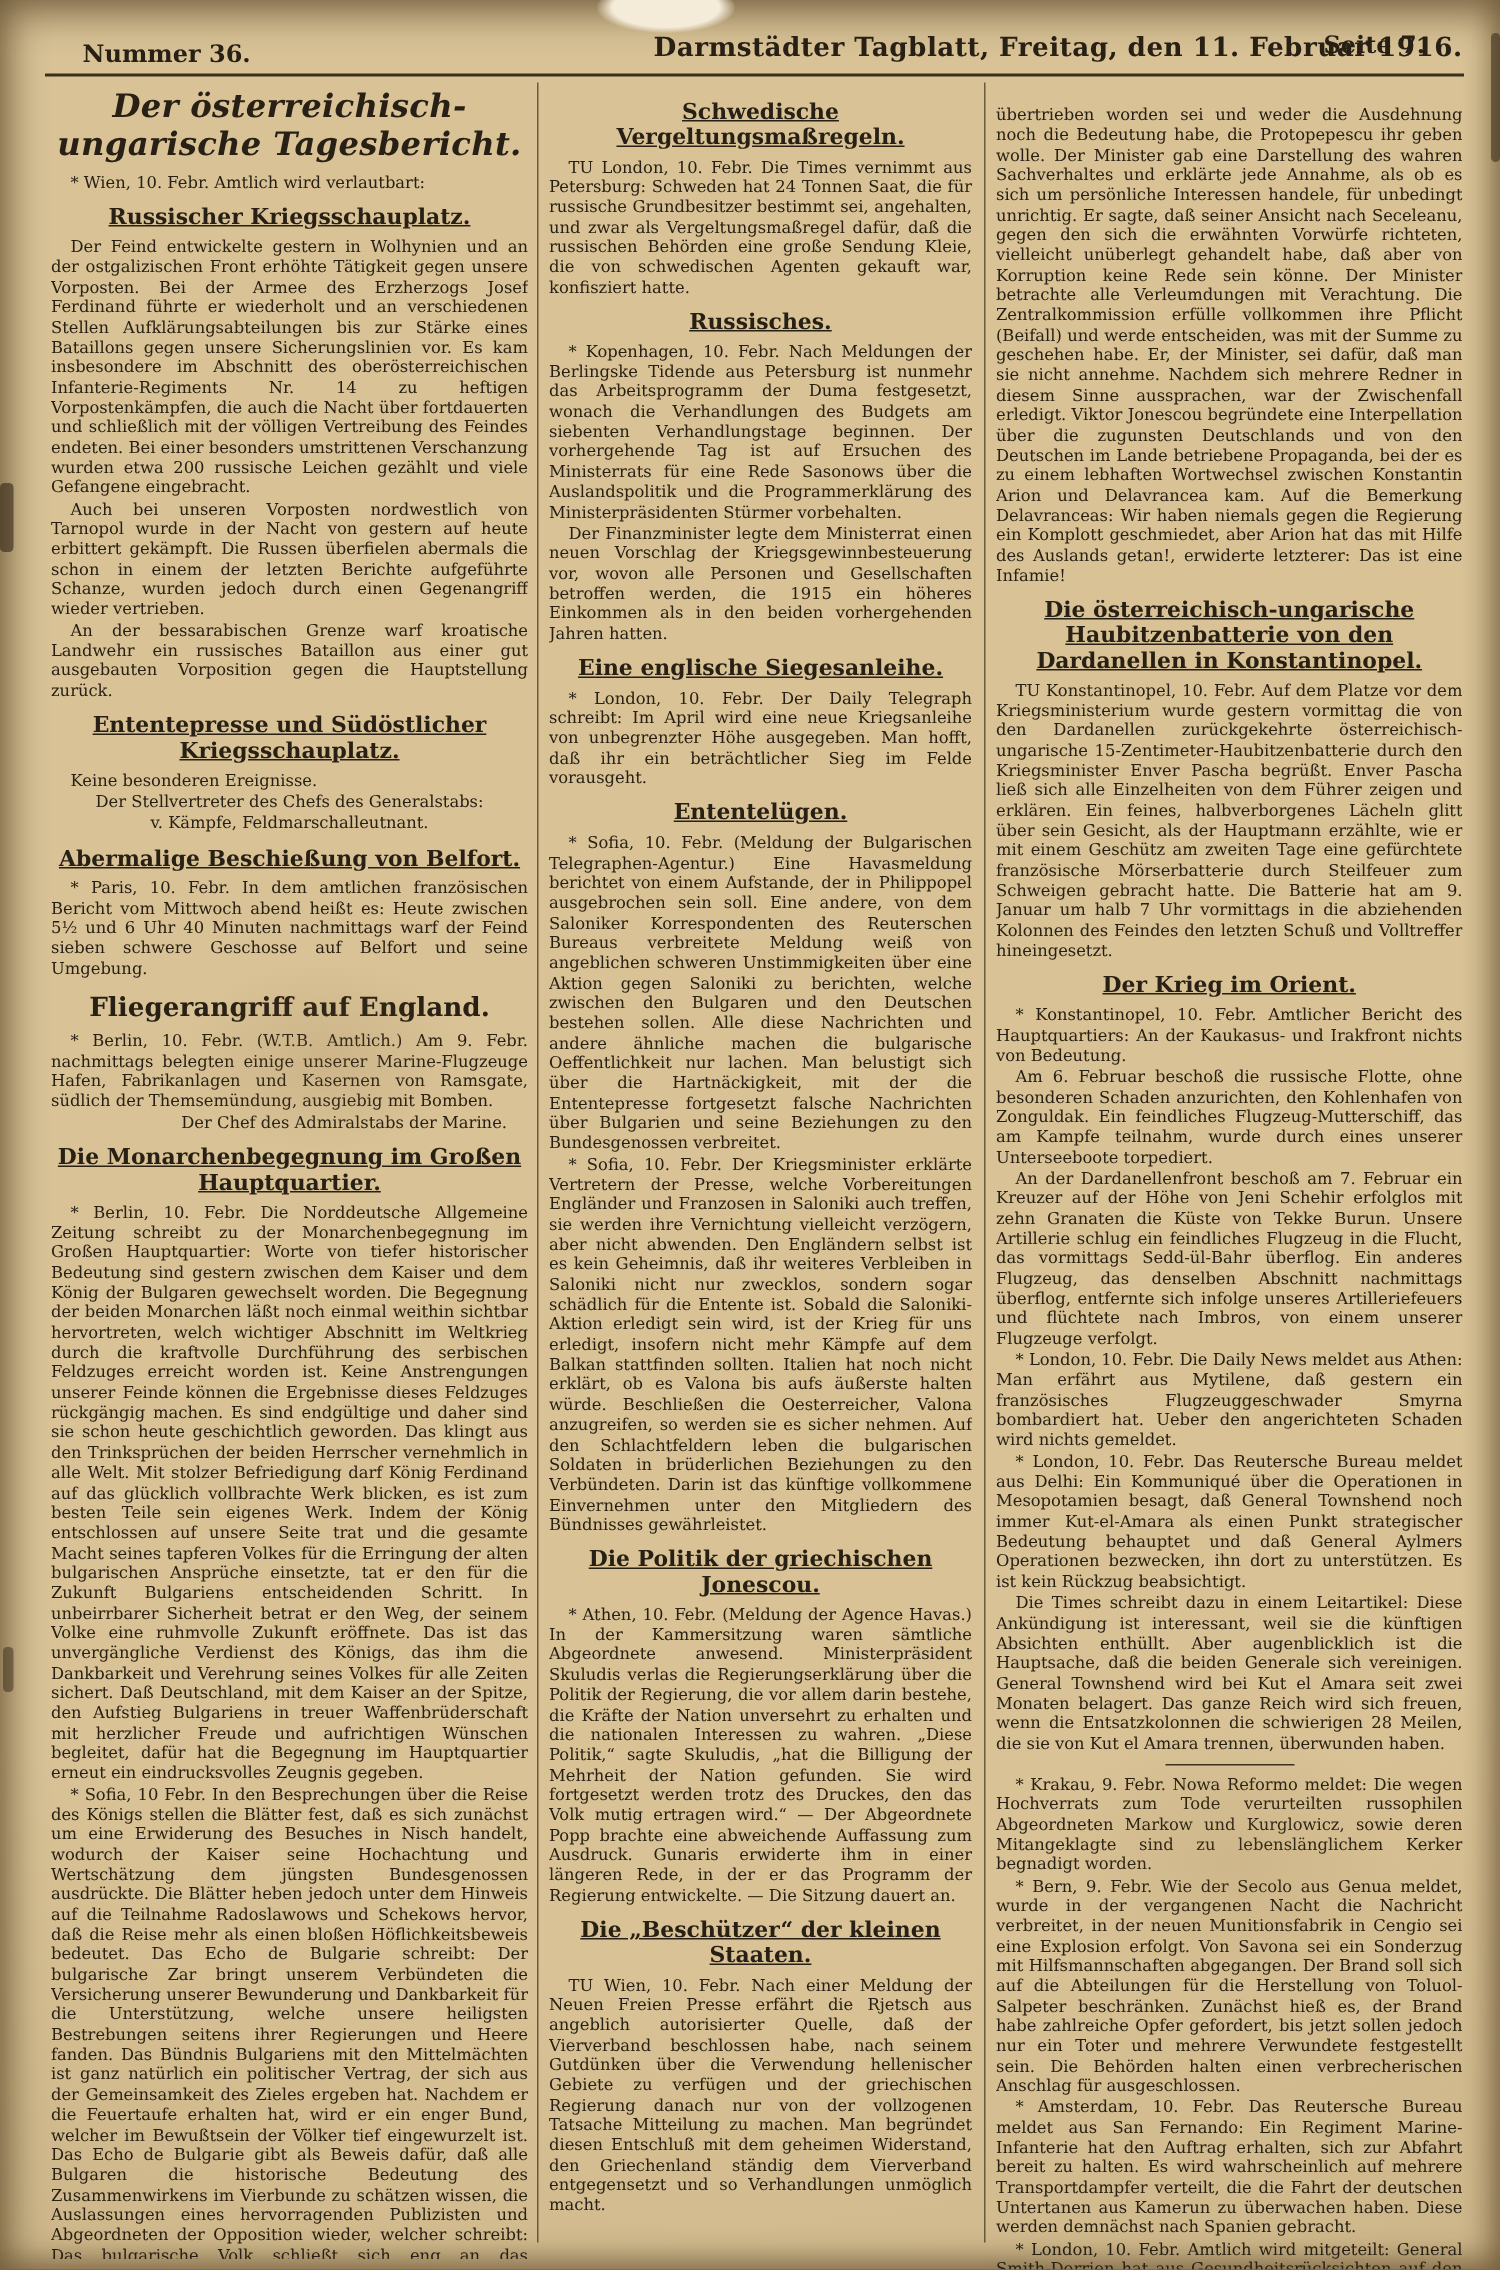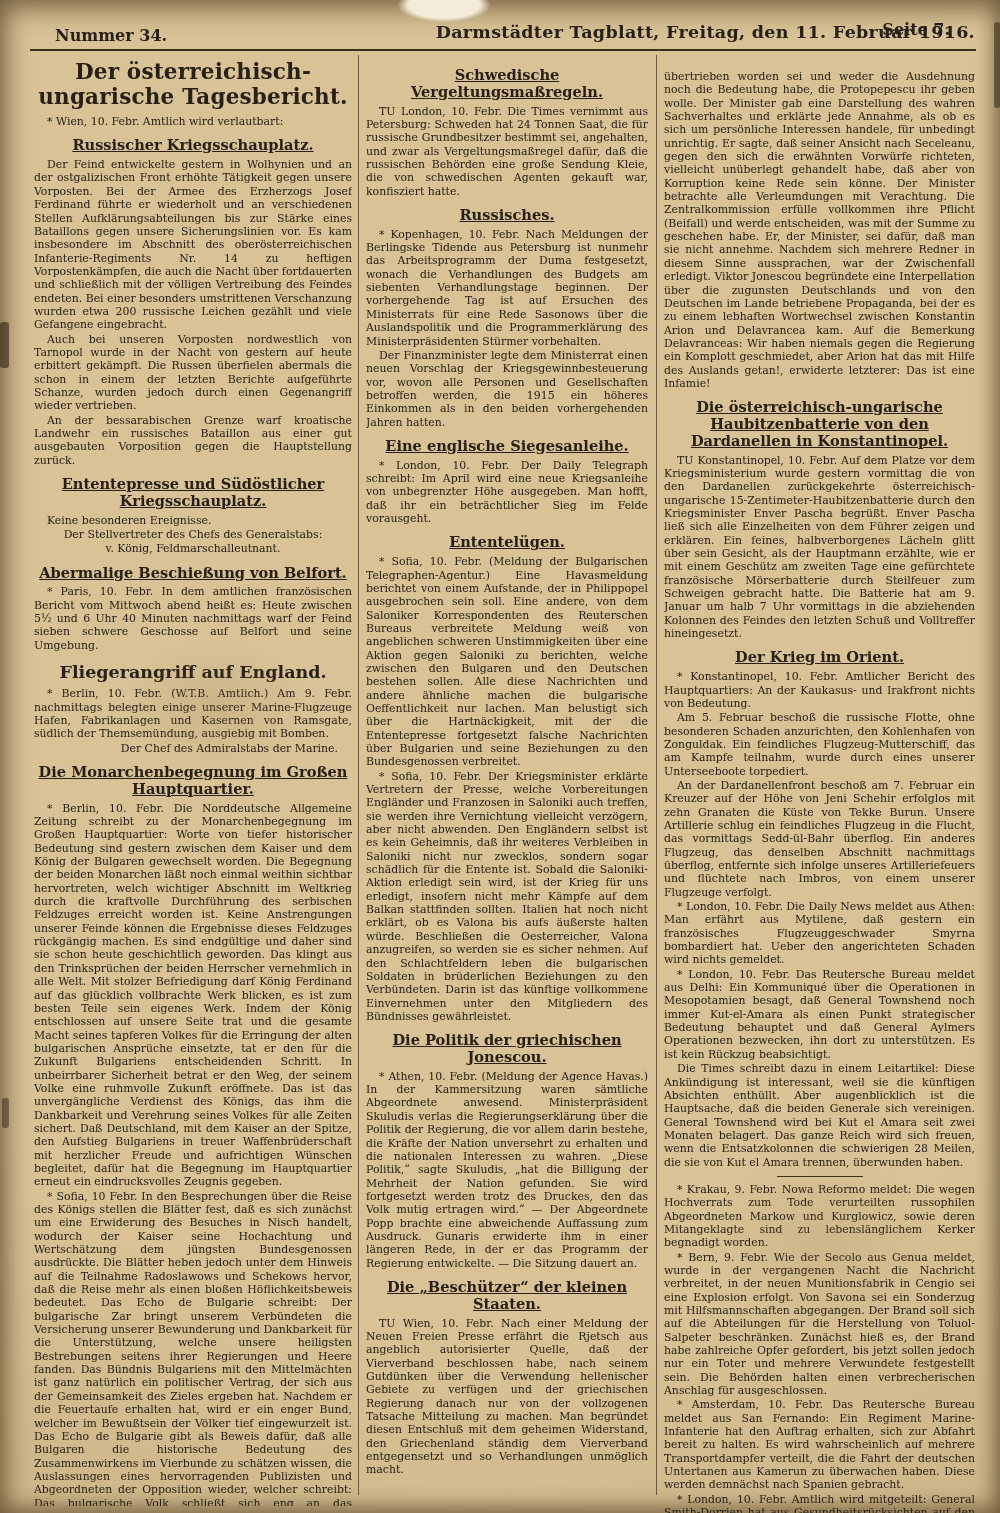--- a/index.html
+++ b/index.html
@@ -32,21 +32,21 @@
   .col2{left:366px;width:282px;}
   .col3{left:664px;width:311px;margin-top:12px;}
   .vrule{position:absolute;top:55px;height:1440px;border-left:1.3px solid rgba(48,36,20,.65);}
   .vrule1{left:358px;}
   .vrule2{left:656px;}
   
   .blk{font-size:10.9px;line-height:13.35px;text-align:justify;hyphens:auto;-webkit-hyphens:auto;}
   .blk.para{text-indent:13px;margin:0 0 1px 0;}
   .blk.para-cont{text-indent:0;margin:0 0 1px 0;}
   .blk.h1{font-size:21.5px;line-height:1.14;font-weight:bold;text-align:center;text-indent:0;
-          margin:2px 0 6px 0;letter-spacing:.2px;}
+          margin:2px 0 6px 0;letter-spacing:.2px;font-style:italic;}
   .blk.h2{font-size:17.5px;line-height:1.16;font-weight:bold;text-align:center;text-indent:0;margin:10px 0 5px 0;}
   .blk.h3{font-size:14.6px;line-height:1.15;font-weight:bold;text-align:center;text-indent:0;margin:9px 0 4px 0;text-decoration:underline;}
   .blk.dateline{text-indent:13px;margin:0 0 2px 0;}
   .blk.sigc{text-align:center;text-indent:0;margin:0 0 1px 0;}
   .blk.sig{text-align:right;text-indent:0;padding-right:14px;margin:0 0 1px 0;}
   .blk.divider-short{width:86px;margin:7px auto 6px auto;border-top:1.6px solid var(--rule);height:0;}
   
   .artifact{position:absolute;pointer-events:none;}
   .spot-top{left:398px;top:-12px;width:92px;height:34px;border-radius:50%;
             background:radial-gradient(ellipse at center,#f4ecd9 55%,rgba(244,236,217,0) 72%);}
@@ -57,40 +57,40 @@
           background:radial-gradient(ellipse at center,rgba(150,118,70,.18),rgba(150,118,70,0) 70%);}
   .stain2{left:700px;top:1150px;width:240px;height:180px;border-radius:50%;
           background:radial-gradient(ellipse at center,rgba(150,118,70,.15),rgba(150,118,70,0) 70%);}
 </style>
 </head>
 <body>
 
 <div class="page">
 
   <div class="hdr">
-    <span class="issue">Nummer 34.</span>
+    <span class="issue">Nummer 36.</span>
     <span class="masthead">Darmstädter Tagblatt, Freitag, den 11. Februar 1916.</span>
     <span class="pageno">Seite 7.</span>
   </div>
   <div class="hdr-rule"></div>
 
   <div class="vrule vrule1"></div>
   <div class="vrule vrule2"></div>
 
   <div class="col col1">
       <div class="blk h1">Der österreichisch-ungarische Tagesbericht.</div>
       <div class="blk dateline">* Wien, 10. Febr. Amtlich wird verlautbart:</div>
       <div class="blk h3">Russischer Kriegsschauplatz.</div>
       <div class="blk para">Der Feind entwickelte gestern in Wolhynien und an der ostgalizischen Front erhöhte Tätigkeit gegen unsere Vorposten. Bei der Armee des Erzherzogs Josef Ferdinand führte er wiederholt und an verschiedenen Stellen Aufklärungsabteilungen bis zur Stärke eines Bataillons gegen unsere Sicherungslinien vor. Es kam insbesondere im Abschnitt des oberösterreichischen Infanterie-Regiments Nr. 14 zu heftigen Vorpostenkämpfen, die auch die Nacht über fortdauerten und schließlich mit der völligen Vertreibung des Feindes endeten. Bei einer besonders umstrittenen Verschanzung wurden etwa 200 russische Leichen gezählt und viele Gefangene eingebracht.</div>
       <div class="blk para">Auch bei unseren Vorposten nordwestlich von Tarnopol wurde in der Nacht von gestern auf heute erbittert gekämpft. Die Russen überfielen abermals die schon in einem der letzten Berichte aufgeführte Schanze, wurden jedoch durch einen Gegenangriff wieder vertrieben.</div>
       <div class="blk para">An der bessarabischen Grenze warf kroatische Landwehr ein russisches Bataillon aus einer gut ausgebauten Vorposition gegen die Hauptstellung zurück.</div>
       <div class="blk h3">Ententepresse und Südöstlicher Kriegsschauplatz.</div>
       <div class="blk para">Keine besonderen Ereignisse.</div>
       <div class="blk sigc">Der Stellvertreter des Chefs des Generalstabs:</div>
-      <div class="blk sigc">v. König, Feldmarschalleutnant.</div>
+      <div class="blk sigc">v. Kämpfe, Feldmarschalleutnant.</div>
       <div class="blk h3">Abermalige Beschießung von Belfort.</div>
       <div class="blk para">* Paris, 10. Febr. In dem amtlichen französischen Bericht vom Mittwoch abend heißt es: Heute zwischen 5½ und 6 Uhr 40 Minuten nachmittags warf der Feind sieben schwere Geschosse auf Belfort und seine Umgebung.</div>
       <div class="blk h2">Fliegerangriff auf England.</div>
       <div class="blk para">* Berlin, 10. Febr. (W.T.B. Amtlich.) Am 9. Febr. nachmittags belegten einige unserer Marine-Flugzeuge Hafen, Fabrikanlagen und Kasernen von Ramsgate, südlich der Themsemündung, ausgiebig mit Bomben.</div>
       <div class="blk sig">Der Chef des Admiralstabs der Marine.</div>
       <div class="blk h3">Die Monarchenbegegnung im Großen Hauptquartier.</div>
       <div class="blk para">* Berlin, 10. Febr. Die Norddeutsche Allgemeine Zeitung schreibt zu der Monarchenbegegnung im Großen Hauptquartier: Worte von tiefer historischer Bedeutung sind gestern zwischen dem Kaiser und dem König der Bulgaren gewechselt worden. Die Begegnung der beiden Monarchen läßt noch einmal weithin sichtbar hervortreten, welch wichtiger Abschnitt im Weltkrieg durch die kraftvolle Durchführung des serbischen Feldzuges erreicht worden ist. Keine Anstrengungen unserer Feinde können die Ergebnisse dieses Feldzuges rückgängig machen. Es sind endgültige und daher sind sie schon heute geschichtlich geworden. Das klingt aus den Trinksprüchen der beiden Herrscher vernehmlich in alle Welt. Mit stolzer Befriedigung darf König Ferdinand auf das glücklich vollbrachte Werk blicken, es ist zum besten Teile sein eigenes Werk. Indem der König entschlossen auf unsere Seite trat und die gesamte Macht seines tapferen Volkes für die Erringung der alten bulgarischen Ansprüche einsetzte, tat er den für die Zukunft Bulgariens entscheidenden Schritt. In unbeirrbarer Sicherheit betrat er den Weg, der seinem Volke eine ruhmvolle Zukunft eröffnete. Das ist das unvergängliche Verdienst des Königs, das ihm die Dankbarkeit und Verehrung seines Volkes für alle Zeiten sichert. Daß Deutschland, mit dem Kaiser an der Spitze, den Aufstieg Bulgariens in treuer Waffenbrüderschaft mit herzlicher Freude und aufrichtigen Wünschen begleitet, dafür hat die Begegnung im Hauptquartier erneut ein eindrucksvolles Zeugnis gegeben.</div>
       <div class="blk para">* Sofia, 10 Febr. In den Besprechungen über die Reise des Königs stellen die Blätter fest, daß es sich zunächst um eine Erwiderung des Besuches in Nisch handelt, wodurch der Kaiser seine Hochachtung und Wertschätzung dem jüngsten Bundesgenossen ausdrückte. Die Blätter heben jedoch unter dem Hinweis auf die Teilnahme Radoslawows und Schekows hervor, daß die Reise mehr als einen bloßen Höflichkeitsbeweis bedeutet. Das Echo de Bulgarie schreibt: Der bulgarische Zar bringt unserem Verbündeten die Versicherung unserer Bewunderung und Dankbarkeit für die Unterstützung, welche unsere heiligsten Bestrebungen seitens ihrer Regierungen und Heere fanden. Das Bündnis Bulgariens mit den Mittelmächten ist ganz natürlich ein politischer Vertrag, der sich aus der Gemeinsamkeit des Zieles ergeben hat. Nachdem er die Feuertaufe erhalten hat, wird er ein enger Bund, welcher im Bewußtsein der Völker tief eingewurzelt ist. Das Echo de Bulgarie gibt als Beweis dafür, daß alle Bulgaren die historische Bedeutung des Zusammenwirkens im Vierbunde zu schätzen wissen, die Auslassungen eines hervorragenden Publizisten und Abgeordneten der Opposition wieder, welcher schreibt: Das bulgarische Volk schließt sich eng an das zivilisierteste und diszi­plinierteste Volk der Erde an, das deutsche Volk. Die Folge dieser Annäherung für unsere nationale Existenz wird unberechenbar sein und jede Voraussicht übertreffen. Das Bewußtsein einer tiefen und entscheidenden Entwickelung, welche unserer Rasse glänzende Aussichten eröffnet, wird eine unerschütterliche Grundlage der Freundschaft sein, welche uns hinfort mit den Verbündeten verknüpft.</div>
     </div>
   <div class="col col2">
@@ -108,21 +108,21 @@
       <div class="blk para">* Athen, 10. Febr. (Meldung der Agence Havas.) In der Kammersitzung waren sämtliche Abgeordnete anwesend. Ministerpräsident Skuludis verlas die Regierungserklärung über die Politik der Regierung, die vor allem darin bestehe, die Kräfte der Nation unversehrt zu erhalten und die nationalen Interessen zu wahren. „Diese Politik,“ sagte Skuludis, „hat die Billigung der Mehrheit der Nation gefunden. Sie wird fortgesetzt werden trotz des Druckes, den das Volk mutig ertragen wird.“ — Der Abgeordnete Popp brachte eine abweichende Auffassung zum Ausdruck. Gunaris erwiderte ihm in einer längeren Rede, in der er das Programm der Regierung entwickelte. — Die Sitzung dauert an.</div>
       <div class="blk h3">Die „Beschützer“ der kleinen Staaten.</div>
       <div class="blk para">TU Wien, 10. Febr. Nach einer Meldung der Neuen Freien Presse erfährt die Rjetsch aus angeblich autorisierter Quelle, daß der Vierverband beschlossen habe, nach seinem Gutdünken über die Verwendung hellenischer Gebiete zu verfügen und der griechischen Regierung danach nur von der vollzogenen Tatsache Mitteilung zu machen. Man begründet diesen Entschluß mit dem geheimen Widerstand, den Griechenland ständig dem Vierverband entgegensetzt und so Verhandlungen unmöglich macht.</div>
     </div>
   <div class="col col3">
       <div class="blk para-cont">übertrieben worden sei und weder die Ausdehnung noch die Bedeutung habe, die Protopepescu ihr geben wolle. Der Minister gab eine Darstellung des wahren Sachverhaltes und erklärte jede Annahme, als ob es sich um persönliche Interessen handele, für unbedingt unrichtig. Er sagte, daß seiner Ansicht nach Seceleanu, gegen den sich die erwähnten Vorwürfe richteten, vielleicht unüberlegt gehandelt habe, daß aber von Korruption keine Rede sein könne. Der Minister betrachte alle Verleumdungen mit Verachtung. Die Zentralkommission erfülle vollkommen ihre Pflicht (Beifall) und werde entscheiden, was mit der Summe zu geschehen habe. Er, der Minister, sei dafür, daß man sie nicht annehme. Nachdem sich mehrere Redner in diesem Sinne aussprachen, war der Zwischenfall erledigt. Viktor Jonescou begründete eine Interpellation über die zugunsten Deutschlands und von den Deutschen im Lande betriebene Propaganda, bei der es zu einem lebhaften Wortwechsel zwischen Konstantin Arion und Delavrancea kam. Auf die Bemerkung Delavranceas: Wir haben niemals gegen die Regierung ein Komplott geschmiedet, aber Arion hat das mit Hilfe des Auslands getan!, erwiderte letzterer: Das ist eine Infamie!</div>
       <div class="blk h3">Die österreichisch-ungarische Haubitzenbatterie von den Dardanellen in Konstantinopel.</div>
       <div class="blk para">TU Konstantinopel, 10. Febr. Auf dem Platze vor dem Kriegsministerium wurde gestern vormittag die von den Dardanellen zurückgekehrte österreichisch-ungarische 15-Zentimeter-Haubitzenbatterie durch den Kriegsminister Enver Pascha begrüßt. Enver Pascha ließ sich alle Einzelheiten von dem Führer zeigen und erklären. Ein feines, halbverborgenes Lächeln glitt über sein Gesicht, als der Hauptmann erzählte, wie er mit einem Geschütz am zweiten Tage eine gefürchtete französische Mörserbatterie durch Steilfeuer zum Schweigen gebracht hatte. Die Batterie hat am 9. Januar um halb 7 Uhr vormittags in die abziehenden Kolonnen des Feindes den letzten Schuß und Volltreffer hineingesetzt.</div>
       <div class="blk h3">Der Krieg im Orient.</div>
       <div class="blk para">* Konstantinopel, 10. Febr. Amtlicher Bericht des Hauptquartiers: An der Kaukasus- und Irakfront nichts von Bedeutung.</div>
-      <div class="blk para">Am 5. Februar beschoß die russische Flotte, ohne besonderen Schaden anzurichten, den Kohlenhafen von Zonguldak. Ein feindliches Flugzeug-Mutterschiff, das am Kampfe teilnahm, wurde durch eines unserer Unterseeboote torpediert.</div>
+      <div class="blk para">Am 6. Februar beschoß die russische Flotte, ohne besonderen Schaden anzurichten, den Kohlenhafen von Zonguldak. Ein feindliches Flugzeug-Mutterschiff, das am Kampfe teilnahm, wurde durch eines unserer Unterseeboote torpediert.</div>
       <div class="blk para">An der Dardanellenfront beschoß am 7. Februar ein Kreuzer auf der Höhe von Jeni Schehir erfolglos mit zehn Granaten die Küste von Tekke Burun. Unsere Artillerie schlug ein feindliches Flugzeug in die Flucht, das vormittags Sedd-ül-Bahr überflog. Ein anderes Flugzeug, das denselben Abschnitt nachmittags überflog, entfernte sich infolge unseres Artilleriefeuers und flüchtete nach Imbros, von einem unserer Flugzeuge verfolgt.</div>
       <div class="blk para">* London, 10. Febr. Die Daily News meldet aus Athen: Man erfährt aus Mytilene, daß gestern ein französisches Flugzeuggeschwader Smyrna bombardiert hat. Ueber den angerichteten Schaden wird nichts gemeldet.</div>
       <div class="blk para">* London, 10. Febr. Das Reutersche Bureau meldet aus Delhi: Ein Kommuniqué über die Operationen in Mesopotamien besagt, daß General Townshend noch immer Kut-el-Amara als einen Punkt strategischer Bedeutung behauptet und daß General Aylmers Operationen bezwecken, ihn dort zu unterstützen. Es ist kein Rückzug beabsichtigt.</div>
       <div class="blk para">Die Times schreibt dazu in einem Leitartikel: Diese Ankündigung ist interessant, weil sie die künftigen Absichten enthüllt. Aber augenblicklich ist die Hauptsache, daß die beiden Generale sich vereinigen. General Townshend wird bei Kut el Amara seit zwei Monaten belagert. Das ganze Reich wird sich freuen, wenn die Entsatzkolonnen die schwierigen 28 Meilen, die sie von Kut el Amara trennen, überwunden haben.</div>
       <div class="blk divider-short"></div>
       <div class="blk para">* Krakau, 9. Febr. Nowa Reformo meldet: Die wegen Hochverrats zum Tode verurteilten russophilen Abgeordneten Markow und Kurglowicz, sowie deren Mitangeklagte sind zu lebenslänglichem Kerker begnadigt worden.</div>
       <div class="blk para">* Bern, 9. Febr. Wie der Secolo aus Genua meldet, wurde in der vergangenen Nacht die Nachricht verbreitet, in der neuen Munitionsfabrik in Cengio sei eine Explosion erfolgt. Von Savona sei ein Sonderzug mit Hilfsmannschaften abgegangen. Der Brand soll sich auf die Abteilungen für die Herstellung von Toluol-Salpeter beschränken. Zunächst hieß es, der Brand habe zahlreiche Opfer gefordert, bis jetzt sollen jedoch nur ein Toter und mehrere Verwundete festgestellt sein. Die Behörden halten einen verbrecherischen Anschlag für ausgeschlossen.</div>
       <div class="blk para">* Amsterdam, 10. Febr. Das Reutersche Bureau meldet aus San Fernando: Ein Regiment Marine-Infanterie hat den Auftrag erhalten, sich zur Abfahrt bereit zu halten. Es wird wahrscheinlich auf mehrere Transportdampfer verteilt, die die Fahrt der deutschen Untertanen aus Kamerun zu überwachen haben. Diese werden demnächst nach Spanien gebracht.</div>
       <div class="blk para">* London, 10. Febr. Amtlich wird mitgeteilt: General Smith-Dorrien hat aus Gesundheitsrücksichten auf den Oberbefehl über die für Ostafrika bestimmten Truppen verzichtet. Der südafrikanische Verteidigungsminister, General Smuts, tritt an seine Stelle.</div>
     </div>

